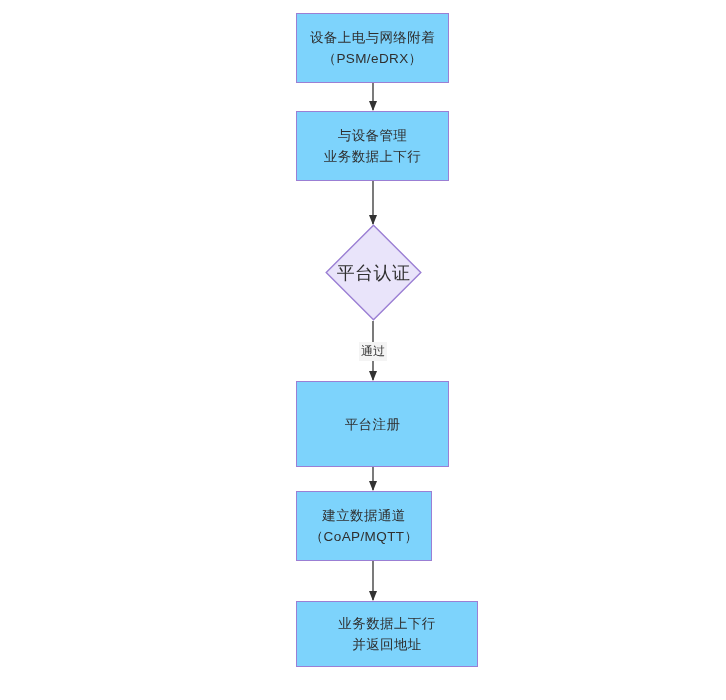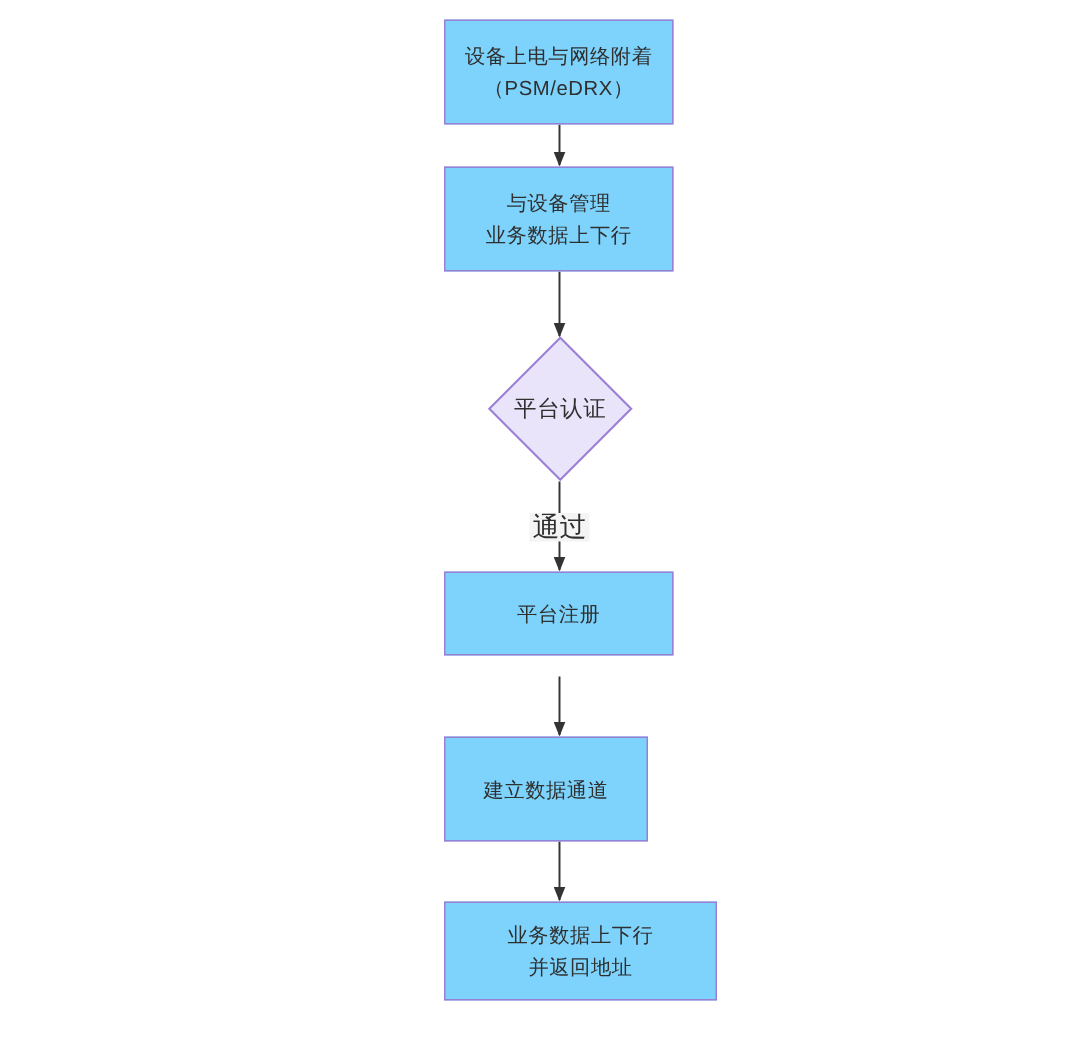--- a/index.html
+++ b/index.html
@@ -68,32 +68,32 @@
   .decision .decision-label {
     position: absolute;
     left: 0;
     top: 0;
     width: 100%;
     height: 100%;
     display: flex;
     align-items: center;
     justify-content: center;
     color: #2f2f2f;
-    font-size: 15px;
+    font-size: 18px;
     line-height: 20px;
     letter-spacing: 0.4px;
     white-space: nowrap;
   }
 
   
   .edge-label {
     position: absolute;
     background: #f4f4f4;
     color: #2f2f2f;
-    font-size: 18px;
+    font-size: 12px;
     line-height: 17px;
     padding: 1px 2px;
     white-space: nowrap;
     transform: translateX(-50%);
   }
 </style>
 </head>
 <body>
 
 <div id="flow-canvas">
@@ -128,26 +128,27 @@
 
   <div class="decision" style="left:325px; top:224px;">
     <svg class="diamond-shape" viewBox="0 0 97 97" width="97" height="97">
       <polygon points="48.5,1.2 95.8,48.5 48.5,95.8 1.2,48.5" fill="#e9e4fa" stroke="#9b7fd4" stroke-width="1.4"></polygon>
     </svg>
     <div class="decision-label">平台认证</div>
   </div>
 
   <div class="edge-label" style="left:373px; top:342px;">通过</div>
 
-  <div class="node" style="left:296px; top:381px; width:153px; height:56px;gap:14px;">
+  <div class="node" style="left:296px; top:381px; width:153px; height:86px;gap:14px;">
     <span class="line">平台注册</span>
   </div>
 
   <div class="node" style="left:296px; top:491px; width:136px; height:70px;">
     <span class="line">建立数据通道</span>
+    <span class="line">（CoAP/MQTT）</span>
   </div>
 
   <div class="node" style="left:296px; top:601px; width:182px; height:66px;">
     <span class="line">业务数据上下行</span>
     <span class="line">并返回地址</span>
   </div>
 
 </div>
 
 </body></html>

